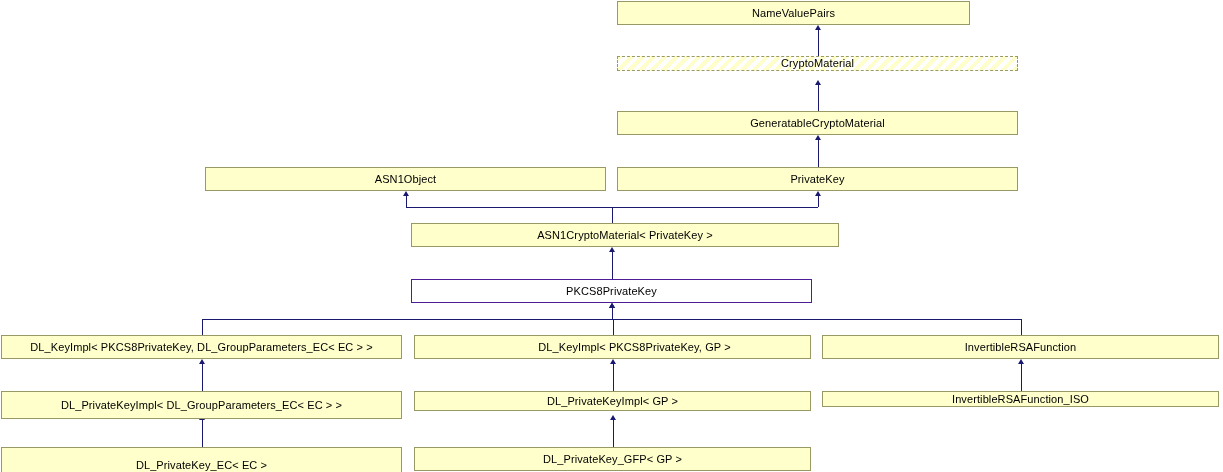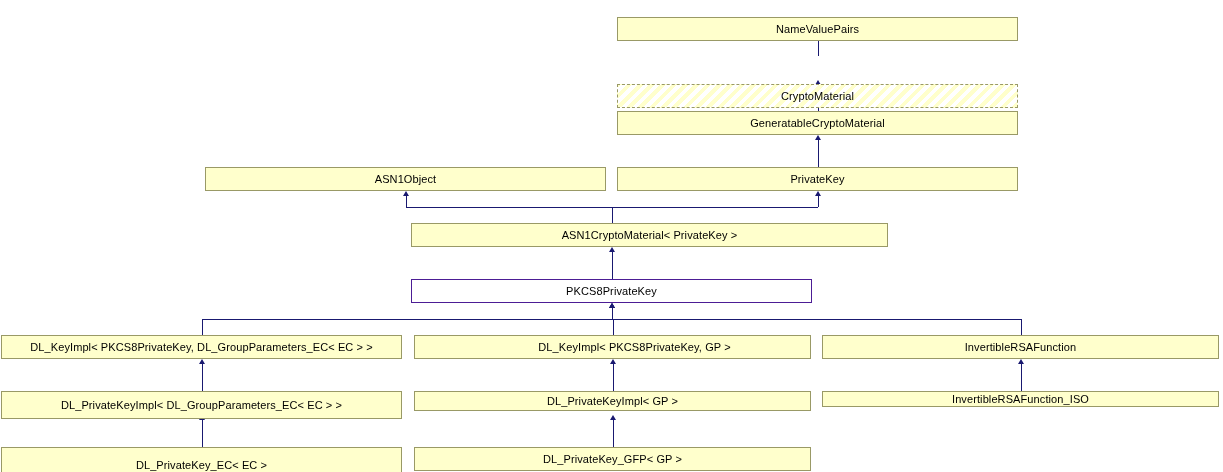--- a/index.html
+++ b/index.html
@@ -110,36 +110,36 @@
       <div class="vline" style="left: 613px; top: 364px; height: 27px;"></div>
       <div class="arrow" style="left: 610px; top: 359px;"></div>
       <div class="vline" style="left: 1021px; top: 364px; height: 27px;"></div>
       <div class="arrow" style="left: 1018px; top: 359px;"></div>
       <div class="vline" style="left: 202px; top: 420px; height: 27px;"></div>
       <div class="arrow" style="left: 199px; top: 415px;"></div>
       <div class="vline" style="left: 613px; top: 420px; height: 27px;"></div>
       <div class="arrow" style="left: 610px; top: 415px;"></div>
     </div>
   <div id="node-layer">
-      <div class="node" style="left: 617px; top: 1px; width: 401px; height: 24px; margin-top: 16px;">
+      <div class="node" style="left: 617px; top: 1px; width: 353px; height: 24px;">
         <span class="label">NameValuePairs</span>
       </div>
-      <div class="node abstract" style="left: 617px; top: 56px; width: 401px; height: 24px; margin-top: 28px;">
+      <div class="node abstract" style="left: 617px; top: 56px; width: 401px; height: 15px;">
         <span class="label">CryptoMaterial</span>
       </div>
       <div class="node" style="left: 617px; top: 111px; width: 401px; height: 24px;">
         <span class="label">GeneratableCryptoMaterial</span>
       </div>
       <div class="node" style="left: 205px; top: 167px; width: 401px; height: 24px;">
         <span class="label">ASN1Object</span>
       </div>
       <div class="node" style="left: 617px; top: 167px; width: 401px; height: 24px;">
         <span class="label">PrivateKey</span>
       </div>
-      <div class="node" style="left: 411px; top: 223px; width: 477px; height: 24px;">
+      <div class="node" style="left: 411px; top: 223px; width: 428px; height: 24px;">
         <span class="label">ASN1CryptoMaterial&lt; PrivateKey &gt;</span>
       </div>
       <div class="node current" style="left: 411px; top: 279px; width: 401px; height: 24px;">
         <span class="label">PKCS8PrivateKey</span>
       </div>
       <div class="node" style="left: 1px; top: 335px; width: 401px; height: 24px;">
         <span class="label">DL_KeyImpl&lt; PKCS8PrivateKey, DL_GroupParameters_EC&lt; EC &gt; &gt;</span>
       </div>
       <div class="node" style="left: 414px; top: 335px; width: 397px; height: 24px; padding-left: 44px;">
         <span class="label">DL_KeyImpl&lt; PKCS8PrivateKey, GP &gt;</span>

